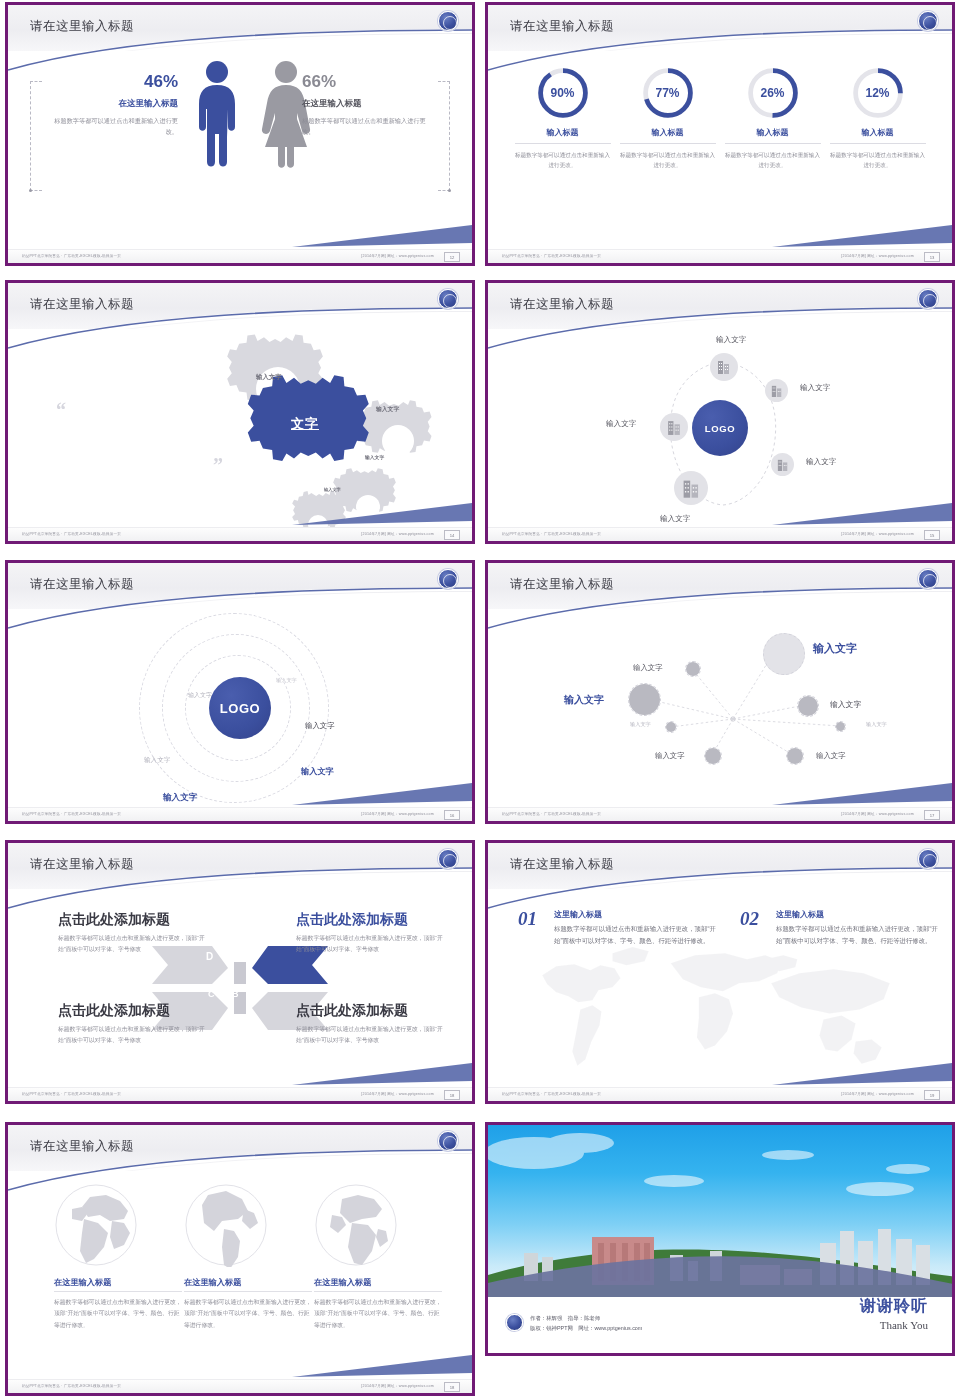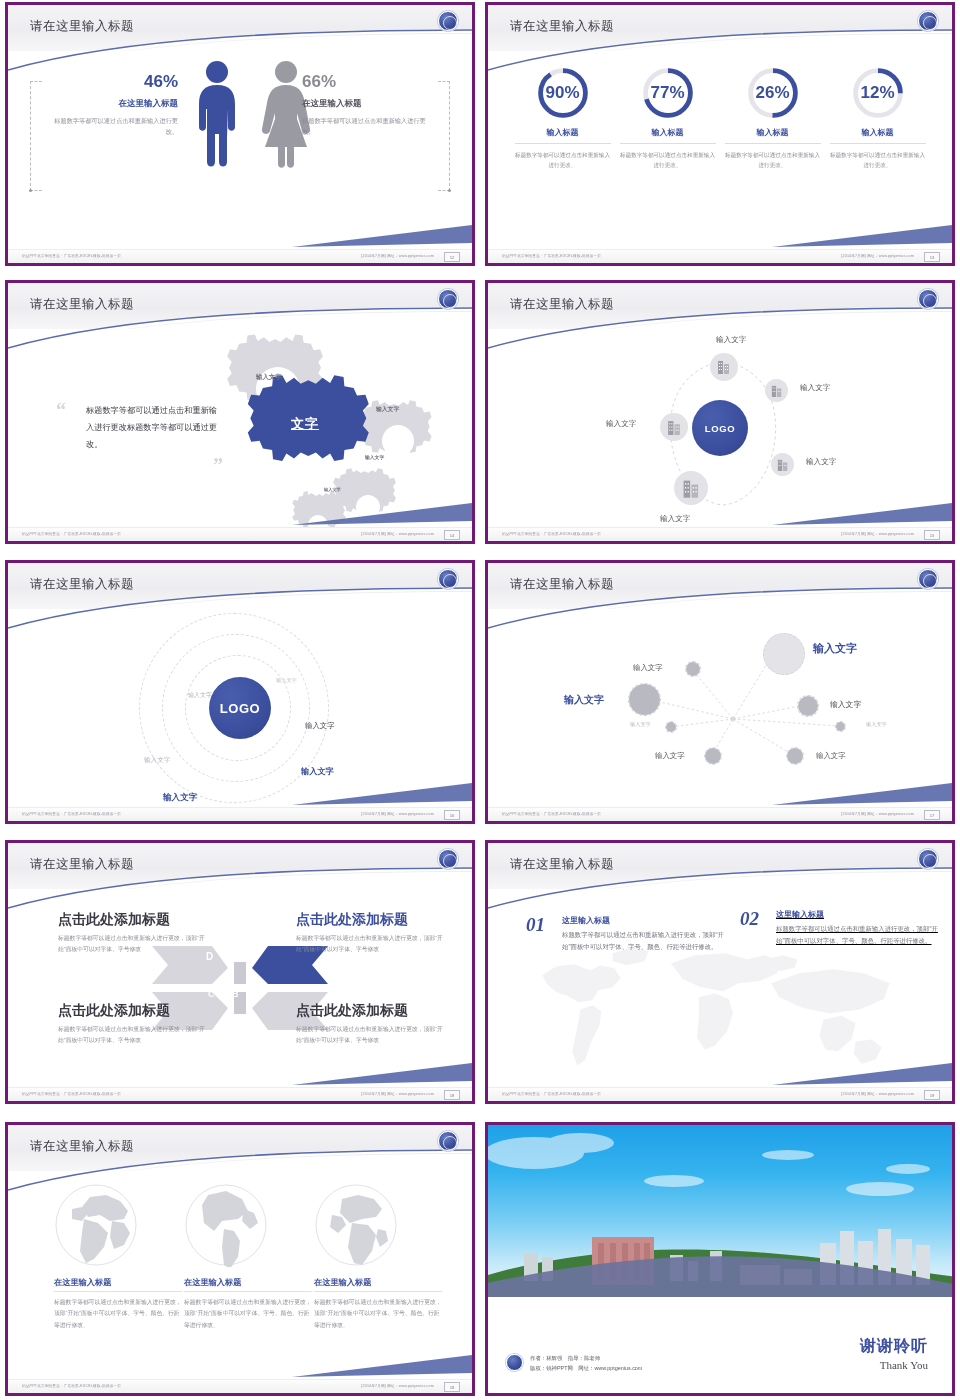--- a/index.html
+++ b/index.html
@@ -98,21 +98,21 @@
   .figure { position: absolute; top: 8px; }
   .figure.male   { left: 186px; }
   .figure.female { left: 252px; }
 
   
   .donuts { position: absolute; inset: 0; display: flex; justify-content: space-around; padding: 14px 22px 0; }
   .donut-item { width: 96px; text-align: center; }
   .donut { width: 56px; height: 56px; margin: 0 auto; position: relative; }
   .donut-val {
     position: absolute; inset: 0; display: flex; align-items: center; justify-content: center;
-    font-size: 17px; font-weight: 700; color: #3b4f9e;
+    font-size: 12px; font-weight: 700; color: #3b4f9e;
   }
   .donut-cap {
     margin-top: 6px; font-size: 8px; font-weight: 700; color: #3b4f9e;
     padding-bottom: 5px; border-bottom: 1px solid #dcdce3;
   }
   .donut-txt { margin-top: 6px; font-size: 5.6px; color: #8c8c96; line-height: 1.85; }
 
   
   .quote-mark { position: absolute; font-size: 20px; color: #d6d6de; font-weight: 700; font-family: "Liberation Serif", serif; }
   .q-open  { left: 48px;  top: 70px; }
@@ -330,21 +330,20 @@
       <path d="M0,40 C120,6 300,0 470,0 L470,4 C300,4 120,11 0,45 Z" fill="#ffffff"></path>
       <path d="M0,41 C120,7 300,1 470,1" stroke="#5b6bab" stroke-width="1.6" fill="none"></path>
       <path d="M0,46 C120,12 300,5 470,5 L470,46 Z" fill="#ffffff"></path>
     </svg>
     <div class="slide-title">请在这里输入标题</div>
     <div class="crest"></div>
 
     <div class="body">
       <div class="quote-mark q-open">“</div>
       <div class="quote-mark q-close">”</div>
-      <div class="quote-text">标题数字等都可以通过点击和重新输入进行更改标题数字等都可以通过更改。</div>
 
       <svg class="gear-svg" width="230" height="210" viewBox="0 0 230 210">
         <g fill="#d9d9df">
           <path d="M56,14 l6,-3 6,3 6,-5 7,4 3,-7 8,1 1,8 8,1 3,7 7,-1 3,8 -5,6 3,6 -3,6 5,6 -3,8 -7,-1 -3,7 -8,1 -1,8 -8,1 -3,-7 -7,4 -6,-5 -6,3 -6,-3 -6,5 -7,-4 -3,7 -8,-1 -1,-8 -8,-1 -3,-7 -7,1 -3,-8 5,-6 -3,-6 3,-6 -5,-6 3,-8 7,1 3,-7 8,-1 1,-8 8,-1 3,7 7,-4 Z" transform="translate(-8,0) scale(0.92)"></path>
         </g>
         <circle cx="52" cy="60" r="22" fill="#ffffff"></circle>
         <g fill="#d9d9df">
           <path d="M180,86 l5,-2 5,2 5,-4 5,3 2,-5 6,1 1,6 6,1 2,5 6,-1 2,6 -4,5 2,5 -2,5 4,5 -2,6 -6,-1 -2,5 -6,1 -1,6 -6,1 -2,-5 -5,3 -5,-4 -5,2 -5,-2 -5,4 -5,-3 -2,5 -6,-1 -1,-6 -6,-1 -2,-5 -6,1 -2,-6 4,-5 -2,-5 2,-5 -4,-5 2,-6 6,1 2,-5 6,-1 1,-6 6,-1 2,5 5,-3 Z" transform="translate(-6,-4) scale(0.94)"></path>
         </g>
         <circle cx="172" cy="112" r="16" fill="#ffffff"></circle>
@@ -676,27 +675,27 @@
           <path d="M168,40 l24,-8 30,-2 22,6 18,-4 16,6 -4,12 -18,8 -20,2 -16,8 -22,-4 -18,-8 Z"></path>
           <path d="M196,74 l16,-4 14,6 4,14 -6,18 -12,14 -10,4 -8,-12 2,-20 Z"></path>
           <path d="M268,60 l28,-10 34,-4 30,4 26,10 -6,16 -24,10 -30,4 -28,-6 -22,-10 Z"></path>
           <path d="M320,96 l18,-4 14,8 -4,16 -14,12 -12,-2 -6,-14 Z"></path>
           <path d="M352,118 l16,-2 10,8 -6,12 -14,4 -8,-10 Z"></path>
           <path d="M110,30 l20,-6 16,4 -4,10 -18,4 -14,-4 Z"></path>
           <path d="M262,36 l18,-4 14,4 -2,8 -16,4 -14,-4 Z"></path>
         </g>
       </svg>
 
-      <div class="num-col" style="left:38px;margin-top:6px;">
+      <div class="num-col" style="left:30px;">
         <div class="num-big">01</div>
         <div class="num-h">这里输入标题</div>
         <div class="num-p">标题数字等都可以通过点击和重新输入进行更改，顶部“开始”面板中可以对字体、字号、颜色、行距等进行修改。</div>
       </div>
 
-      <div class="num-col" style="left:252px;text-decoration:underline;">
+      <div class="num-col" style="left:252px;">
         <div class="num-big">02</div>
         <div class="num-h">这里输入标题</div>
         <div class="num-p">标题数字等都可以通过点击和重新输入进行更改，顶部“开始”面板中可以对字体、字号、颜色、行距等进行修改。</div>
       </div>
     </div>
 
     <svg class="corner-swoosh" viewBox="0 0 180 26">
       <path d="M180,4 L180,22 L0,26 Z" fill="#5b6bab" opacity="0.92"></path>
     </svg>
     <div class="slide-foot">
@@ -764,21 +763,21 @@
     <svg class="corner-swoosh" viewBox="0 0 180 26">
       <path d="M180,4 L180,22 L0,26 Z" fill="#5b6bab" opacity="0.92"></path>
     </svg>
     <div class="slide-foot">
       <div class="foot-left">精品PPT北京学院首选 · 广东精英-EXCEL模板-说我第一页</div>
       <div class="foot-right">[2014年7月网] 网址：www.pptgenius.com</div>
       <div class="page-badge">18</div>
     </div>
   </div>
 
-  <div class="slide" style="height:274px;">
+  <div class="slide" style="height:234px;">
     <div class="ty-photo">
       <div class="ty-sky"></div>
       <svg width="470" height="172" viewBox="0 0 470 172" style="position:absolute; inset:0;">
         <g fill="#ffffff" opacity="0.55">
           <ellipse cx="46" cy="28" rx="50" ry="16"></ellipse>
           <ellipse cx="92" cy="18" rx="34" ry="10"></ellipse>
           <ellipse cx="186" cy="56" rx="30" ry="6"></ellipse>
           <ellipse cx="300" cy="30" rx="26" ry="5"></ellipse>
           <ellipse cx="392" cy="64" rx="34" ry="7"></ellipse>
           <ellipse cx="420" cy="44" rx="22" ry="5"></ellipse>

